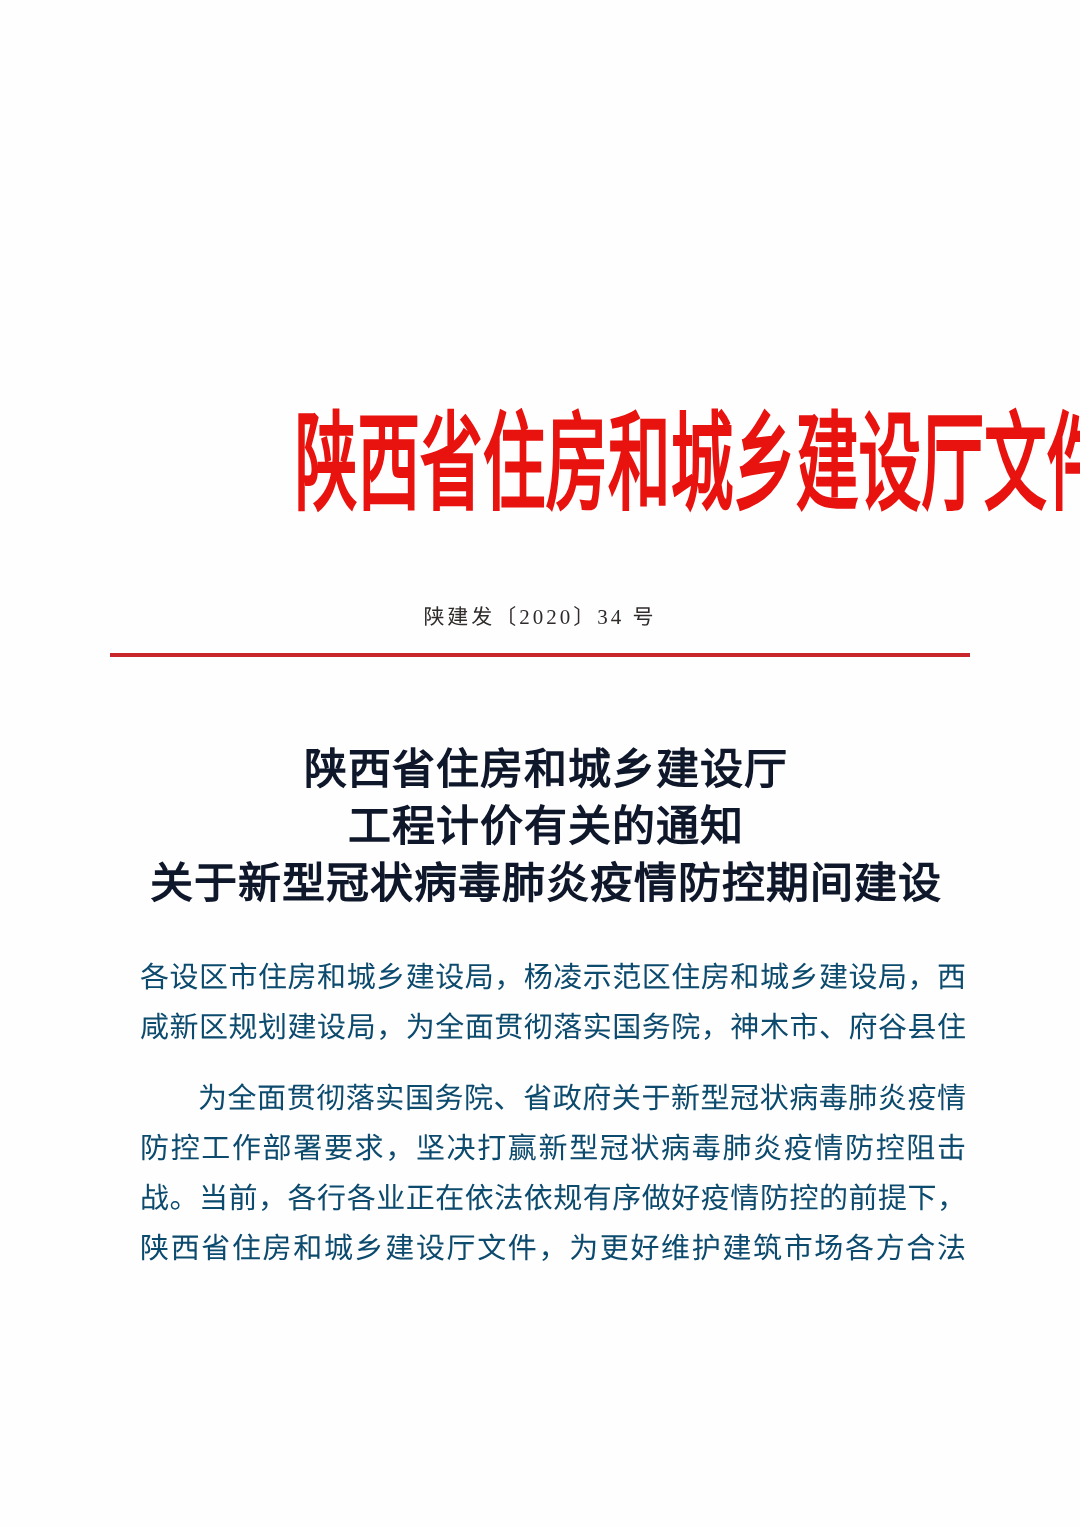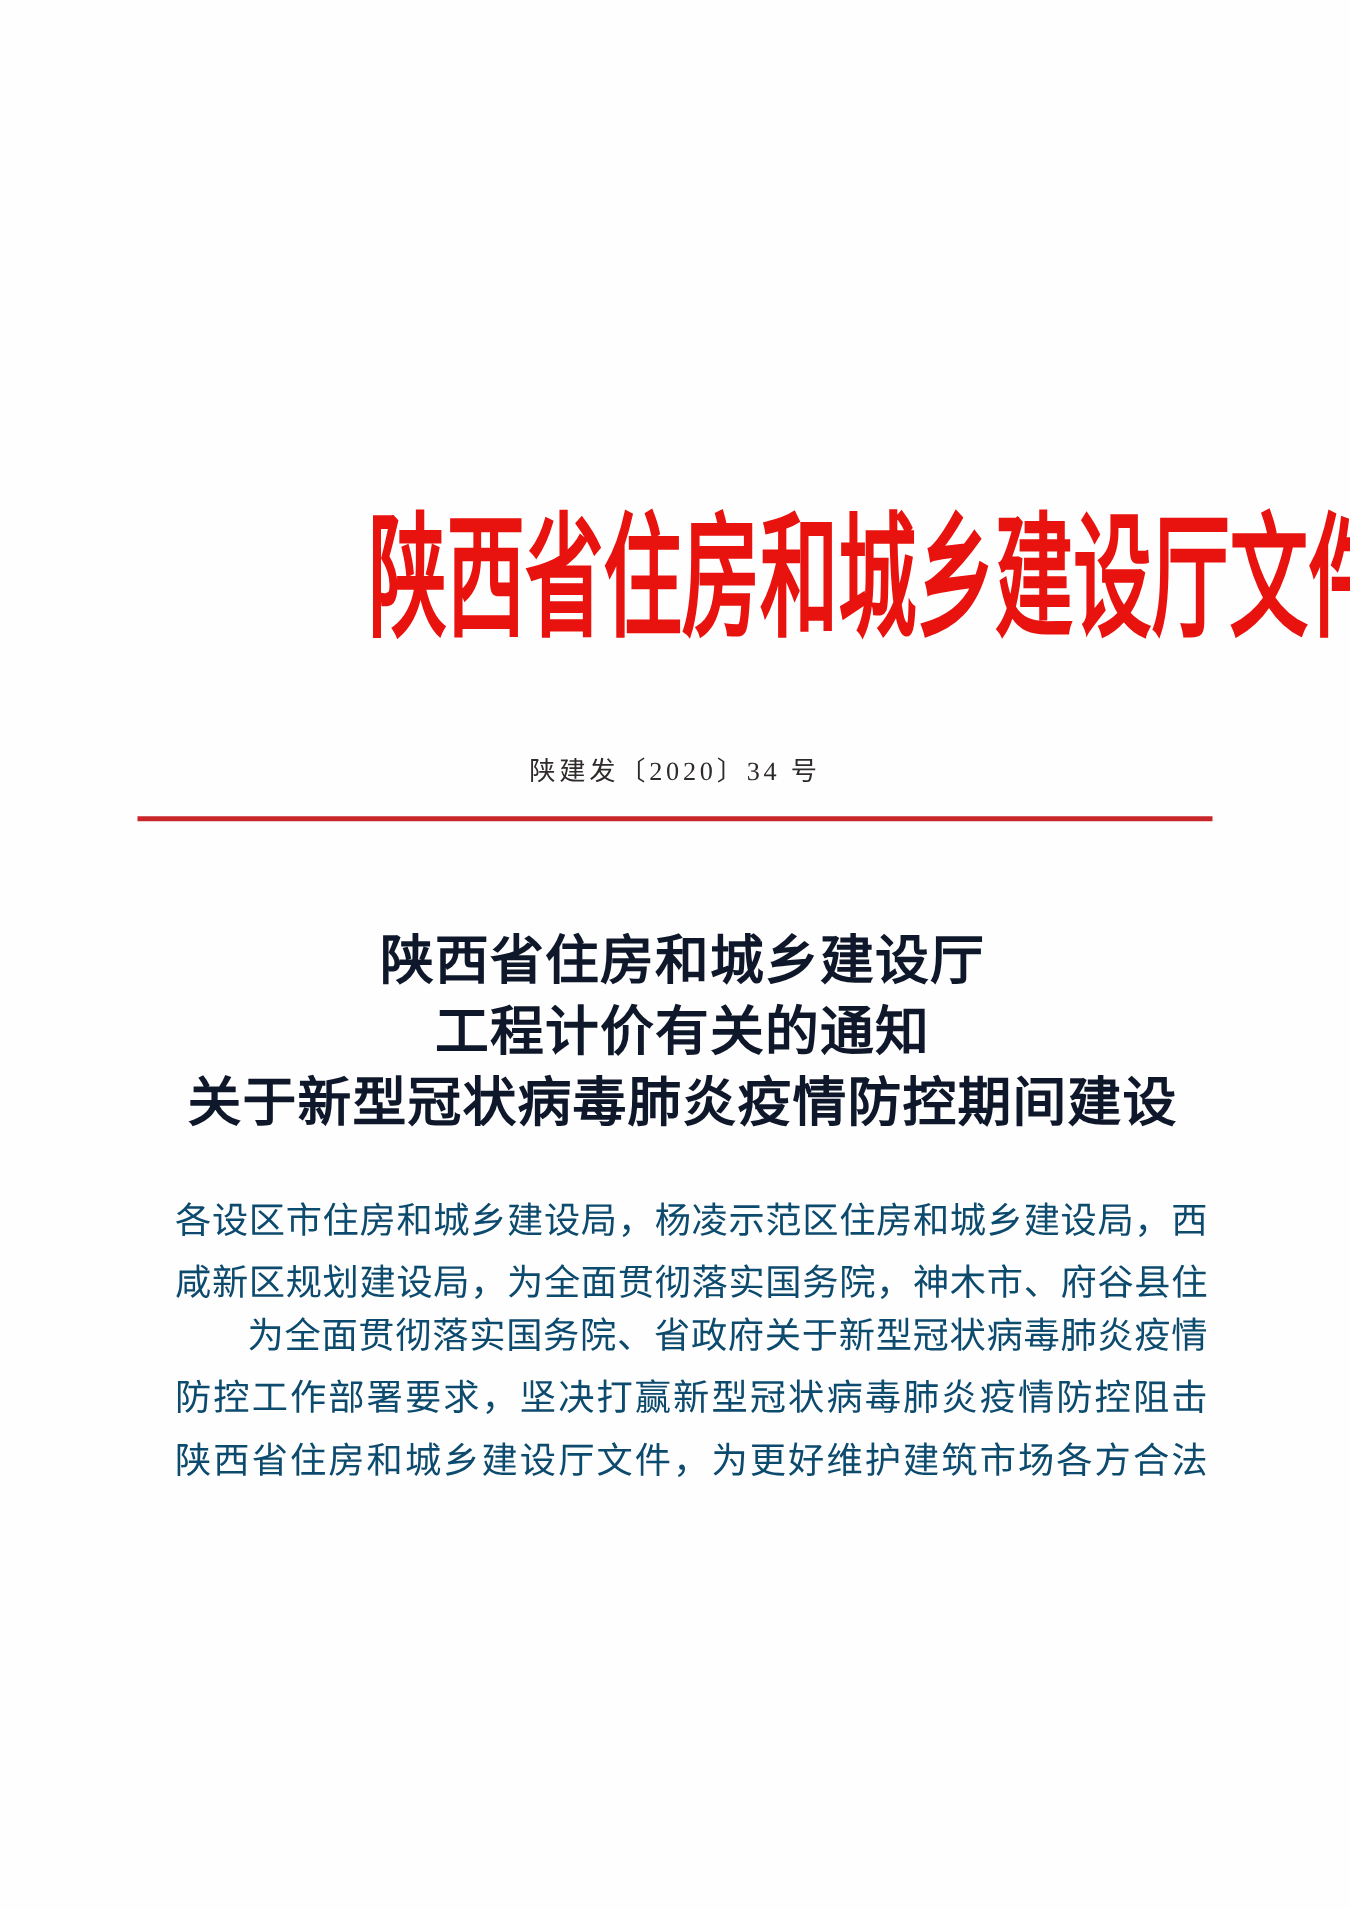--- a/index.html
+++ b/index.html
@@ -70,21 +70,21 @@
   
   .body-block {
     position: absolute;
     left: 140px;
     width: 826px;
     font-size: 29px;
     line-height: 50px;
     color: #0c4a6e;
   }
   .recipients-block { top: 952px; }
-  .main-block { top: 1044px; }
+  .main-block { top: 1076px; font-family: Liberation Mono, monospace; }
   .just-line {
     text-align: justify;
     text-align-last: justify;
     text-justify: inter-character;
     white-space: nowrap;
   }
   .plain-line {
     text-align: left;
     text-align-last: left;
     white-space: nowrap;
@@ -113,16 +113,17 @@
   </div>
 
   <div class="body-block recipients-block">
     <div class="just-line">各设区市住房和城乡建设局，杨凌示范区住房和城乡建设局，西</div>
     <div class="just-line">咸新区规划建设局，为全面贯彻落实国务院，神木市、府谷县住</div>
   </div>
 
   <div class="body-block main-block">
     <div class="just-line indent-line">为全面贯彻落实国务院、省政府关于新型冠状病毒肺炎疫情</div>
     <div class="just-line">防控工作部署要求，坚决打赢新型冠状病毒肺炎疫情防控阻击</div>
+    <div class="just-line">战。当前，各行各业正在依法依规有序做好疫情防控的前提下，</div>
     <div class="just-line">陕西省住房和城乡建设厅文件，为更好维护建筑市场各方合法</div>
   </div>
 
 </div>
 
 </body></html>

